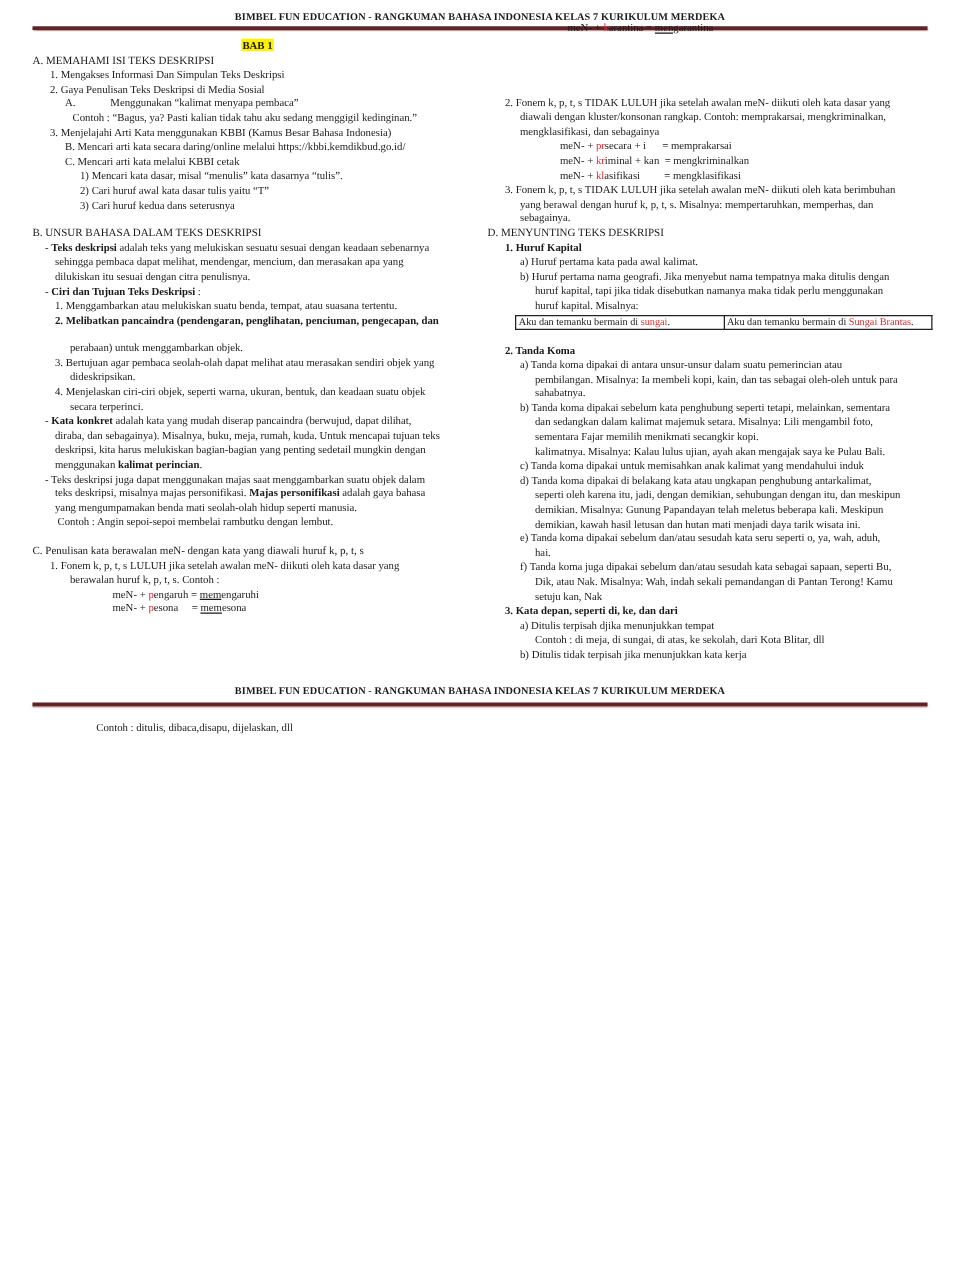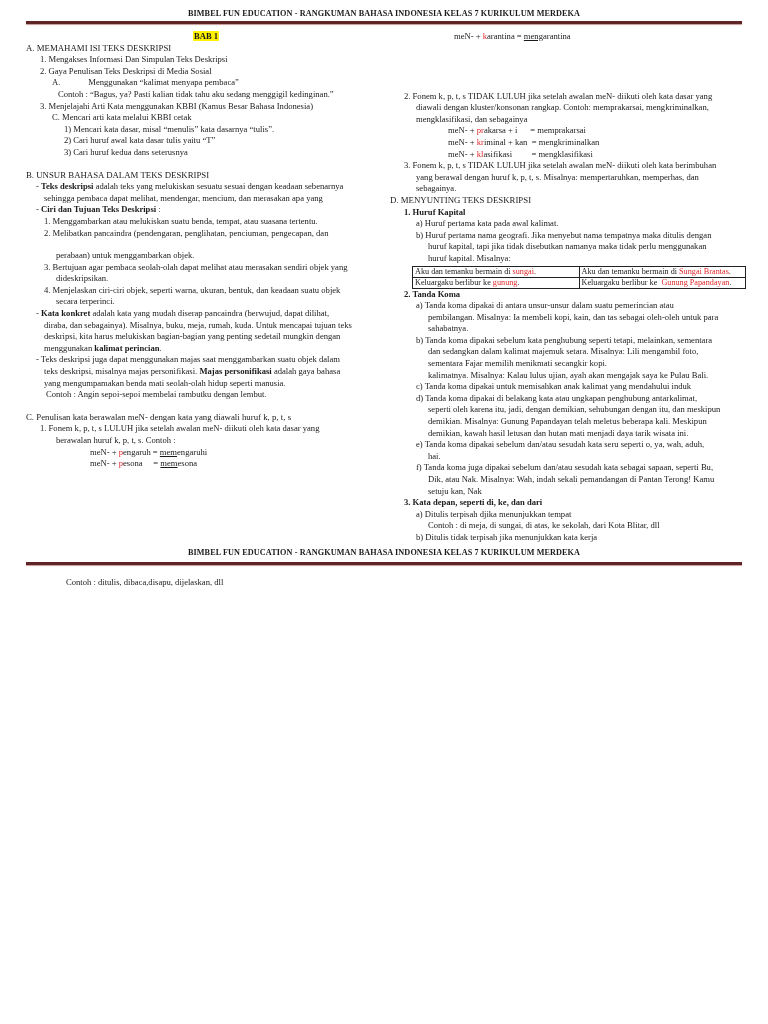--- a/index.html
+++ b/index.html
@@ -25,32 +25,34 @@
 <div class="rule" style="top:21px;"></div>
 
 <div class="col" style="left:26px; top:31px; width:360px;">
   <div class="bab" style="padding-left:0; width:360px;"><span>BAB 1</span></div>
   <div class="h-sec row">A.  MEMAHAMI ISI TEKS DESKRIPSI</div>
   <div class="row" style="padding-left:14px;">1.  Mengakses Informasi Dan Simpulan Teks Deskripsi</div>
   <div class="row" style="padding-left:14px;">2.  Gaya Penulisan Teks Deskripsi di Media Sosial</div>
   <div class="row" style="padding-left:26px; white-space:pre;">A.             Menggunakan “kalimat menyapa pembaca”</div>
   <div class="row" style="padding-left:32px;">Contoh : “Bagus, ya? Pasti kalian tidak tahu aku sedang menggigil kedinginan.”</div>
   <div class="row" style="padding-left:14px;">3.  Menjelajahi Arti Kata menggunakan KBBI (Kamus Besar Bahasa Indonesia)</div>
+  <div class="row" style="padding-left:26px;">B.   Mencari arti kata secara daring/online melalui https://kbbi.kemdikbud.go.id/</div>
   <div class="row" style="padding-left:26px;">C.   Mencari arti kata melalui KBBI cetak</div>
   <div class="row" style="padding-left:38px;">1)  Mencari kata dasar, misal “menulis” kata dasarnya “tulis”.</div>
   <div class="row" style="padding-left:38px;">2)  Cari huruf awal kata dasar tulis yaitu “T”</div>
   <div class="row" style="padding-left:38px;">3)  Cari huruf kedua dans seterusnya</div>
 
   <div style="height:11px;"></div>
   <div class="h-sec row">B.  UNSUR BAHASA DALAM TEKS DESKRIPSI</div>
   <div class="row" style="padding-left:10px;">- <span class="b">Teks deskripsi</span><span> adalah teks yang melukiskan sesuatu sesuai dengan keadaan sebenarnya</span></div>
   <div class="row" style="padding-left:18px;">sehingga pembaca dapat melihat, mendengar, mencium, dan merasakan apa yang</div>
+  <div class="row" style="padding-left:18px;">dilukiskan itu sesuai dengan citra penulisnya.</div>
   <div class="row" style="padding-left:10px;">- <span class="b">Ciri dan Tujuan Teks Deskripsi</span><span> :</span></div>
   <div class="row" style="padding-left:18px;">1.  Menggambarkan atau melukiskan suatu benda, tempat, atau suasana tertentu.</div>
-  <div class="row" style="padding-left:18px;">2.  Melibatkan pancaindra (pendengaran, penglihatan, penciuman,   pengecapan, dan</div>
+  <div class="row" style="padding-left:18px;font-weight:bold;">2.  Melibatkan pancaindra (pendengaran, penglihatan, penciuman,   pengecapan, dan</div>
   <div class="row" style="padding-left:30px;margin-top:11px;">perabaan) untuk menggambarkan objek.</div>
   <div class="row" style="padding-left:18px;">3.  Bertujuan agar pembaca seolah-olah dapat melihat atau merasakan sendiri objek yang</div>
   <div class="row" style="padding-left:30px;">dideskripsikan.</div>
   <div class="row" style="padding-left:18px;">4.  Menjelaskan ciri-ciri objek, seperti warna, ukuran, bentuk, dan keadaan  suatu objek</div>
   <div class="row" style="padding-left:30px;">secara terperinci.</div>
   <div class="row" style="padding-left:10px;">- <span class="b">Kata konkret</span><span> adalah kata yang mudah diserap pancaindra (berwujud, dapat dilihat,</span></div>
   <div class="row" style="padding-left:18px;">diraba, dan sebagainya). Misalnya, buku, meja, rumah, kuda. Untuk mencapai tujuan teks</div>
   <div class="row" style="padding-left:18px;">deskripsi, kita harus melukiskan bagian-bagian yang penting sedetail mungkin dengan</div>
   <div class="row" style="padding-left:18px;"><span>menggunakan </span><span class="b">kalimat perincian</span><span>.</span></div>
   <div class="row" style="padding-left:10px;">- <span>Teks deskripsi juga dapat menggunakan majas saat menggambarkan suatu objek dalam</span></div>
@@ -59,48 +61,44 @@
   <div class="row" style="padding-left:20px;">Contoh : Angin sepoi-sepoi membelai rambutku dengan lembut.</div>
 
   <div style="height:11px;"></div>
   <div class="h-sec row">C.  Penulisan kata berawalan meN- dengan kata yang diawali huruf k, p, t, s</div>
   <div class="row" style="padding-left:14px;">1.  Fonem k, p, t, s LULUH jika setelah awalan meN- diikuti oleh kata dasar yang</div>
   <div class="row" style="padding-left:30px;">berawalan huruf k, p, t, s. Contoh :</div>
   <div class="row" style="padding-left:64px; white-space:pre;"><span>meN- + </span><span class="red">p</span><span>engaruh</span><span> = </span><span class="ul">mem</span><span>engaruhi</span></div>
   <div class="row" style="padding-left:64px; white-space:pre;"><span>meN- + </span><span class="red">p</span><span>esona</span><span>     = </span><span class="ul">mem</span><span>esona</span></div>
 </div>
 
-<div class="col" style="left:390px; top:31px; width:360px;">
+<div class="col" style="left:390px; top:17px; width:360px;">
   <div class="row" style="padding-left:64px; white-space:pre;"><span>meN- + </span><span class="red">k</span><span>arantina</span><span> = </span><span class="ul">meng</span><span>arantina</span></div>
   <div class="row" style="padding-left:14px;margin-top:48px;">2.  Fonem k, p, t, s TIDAK LULUH jika setelah awalan meN- diikuti oleh kata dasar yang</div>
   <div class="row" style="padding-left:26px;">diawali dengan kluster/konsonan rangkap. Contoh: memprakarsai, mengkriminalkan,</div>
   <div class="row" style="padding-left:26px;">mengklasifikasi, dan sebagainya</div>
-  <div class="row" style="padding-left:58px; white-space:pre;"><span>meN- + </span><span class="red">pr</span><span>akarsa + i</span><span>      = memprakarsai</span></div>
+  <div class="row" style="padding-left:58px; white-space:pre;"><span>meN- + </span><span class="red">pr</span><span>secara + i</span><span>      = memprakarsai</span></div>
   <div class="row" style="padding-left:58px; white-space:pre;"><span>meN- + </span><span class="red">kr</span><span>iminal + kan</span><span>  = mengkriminalkan</span></div>
   <div class="row" style="padding-left:58px; white-space:pre;"><span>meN- + </span><span class="red">kl</span><span>asifikasi</span><span>         = mengklasifikasi</span></div>
   <div class="row" style="padding-left:14px;">3.  Fonem k, p, t, s TIDAK LULUH jika setelah awalan meN- diikuti oleh kata berimbuhan</div>
   <div class="row" style="padding-left:26px;">yang berawal dengan huruf k, p, t, s. Misalnya: mempertaruhkan, memperhas, dan</div>
   <div class="row" style="padding-left:26px;">sebagainya.</div>
 
   <div class="h-sec row">D.  MENYUNTING TEKS DESKRIPSI</div>
   <div class="b row" style="padding-left:14px;">1.  Huruf Kapital</div>
   <div class="row" style="padding-left:26px;">a)  Huruf pertama kata pada awal kalimat.</div>
   <div class="row" style="padding-left:26px;">b)  Huruf pertama nama geografi. Jika menyebut nama tempatnya maka ditulis dengan</div>
   <div class="row" style="padding-left:38px;">huruf kapital, tapi jika tidak disebutkan namanya maka tidak perlu menggunakan</div>
   <div class="row" style="padding-left:38px;">huruf kapital. Misalnya:</div>
   <div style="position:relative; height:24px;">
     <table class="ex" style="left:22px; top:1px; width:334px;">
       <tbody>
           <tr>
         <td style="width:50%;"><span>Aku dan temanku bermain di </span><span class="red">sungai</span><span>.</span></td>
         <td><span>Aku dan temanku bermain di </span><span class="red">Sungai Brantas</span><span>.</span></td>
-      </tr>
-      <tr>
-        <td><span>Keluargaku berlibur ke </span><span class="red">gunung</span><span>.</span></td>
-        <td style="white-space:pre;"><span>Keluargaku berlibur ke  </span><span class="red">Gunung Papandayan</span><span>.</span></td>
       </tr>
     </tbody>
       </table>
   </div>
   <div class="b row" style="padding-left:14px;">2.  Tanda Koma</div>
   <div class="row" style="padding-left:26px;">a)  Tanda koma dipakai di antara unsur-unsur dalam  suatu pemerincian atau</div>
   <div class="row" style="padding-left:38px;">pembilangan. Misalnya: Ia membeli kopi, kain, dan tas sebagai oleh-oleh untuk para</div>
   <div class="row" style="padding-left:38px;">sahabatnya.</div>
   <div class="row" style="padding-left:26px;">b)  Tanda koma dipakai sebelum kata penghubung seperti tetapi, melainkan, sementara</div>
   <div class="row" style="padding-left:38px;">dan sedangkan dalam kalimat majemuk setara. Misalnya: Lili mengambil foto,</div>
@@ -117,13 +115,13 @@
   <div class="row" style="padding-left:38px;">Dik, atau Nak. Misalnya: Wah, indah sekali pemandangan di Pantan Terong! Kamu</div>
   <div class="row" style="padding-left:38px;">setuju kan, Nak</div>
   <div class="b row" style="padding-left:14px;">3.  Kata depan, seperti di, ke, dan dari</div>
   <div class="row" style="padding-left:26px;">a)  Ditulis terpisah djika menunjukkan tempat</div>
   <div class="row" style="padding-left:38px;">Contoh : di meja, di sungai, di atas, ke sekolah, dari Kota Blitar, dll</div>
   <div class="row" style="padding-left:26px;">b)  Ditulis tidak terpisah jika menunjukkan kata  kerja</div>
 </div>
 
 <div class="page-header" style="top:547px;">BIMBEL FUN EDUCATION - RANGKUMAN BAHASA INDONESIA  KELAS  7 KURIKULUM MERDEKA</div>
 <div class="rule" style="top:562px;"></div>
-<div class="row" style="position:absolute; left:66px; top:577px;">Contoh : ditulis, dibaca,disapu, dijelaskan, dll</div>
+<div class="row" style="position:absolute; left:77px; top:577px;">Contoh : ditulis, dibaca,disapu, dijelaskan, dll</div>
 
 </body></html>

